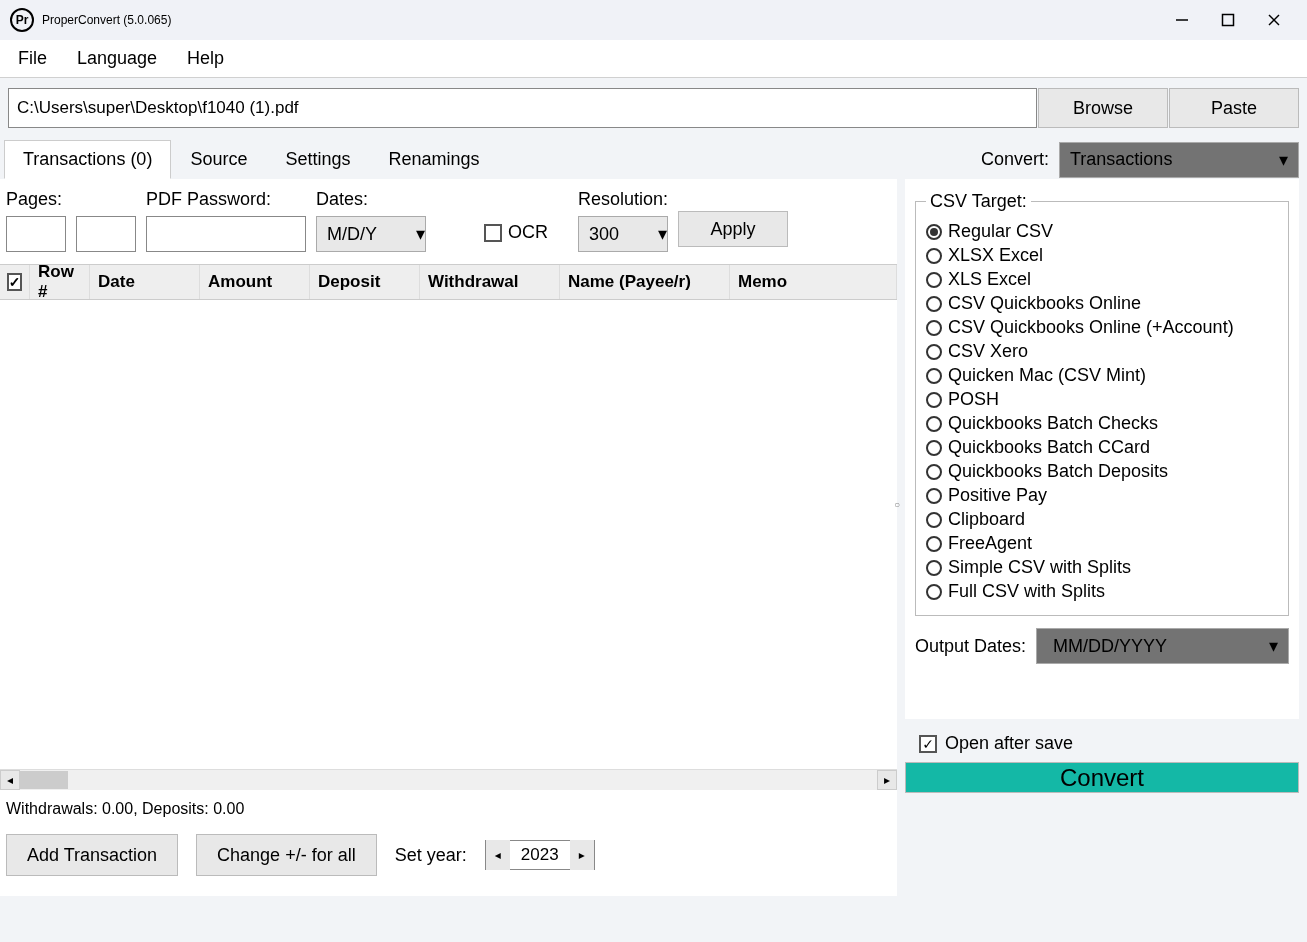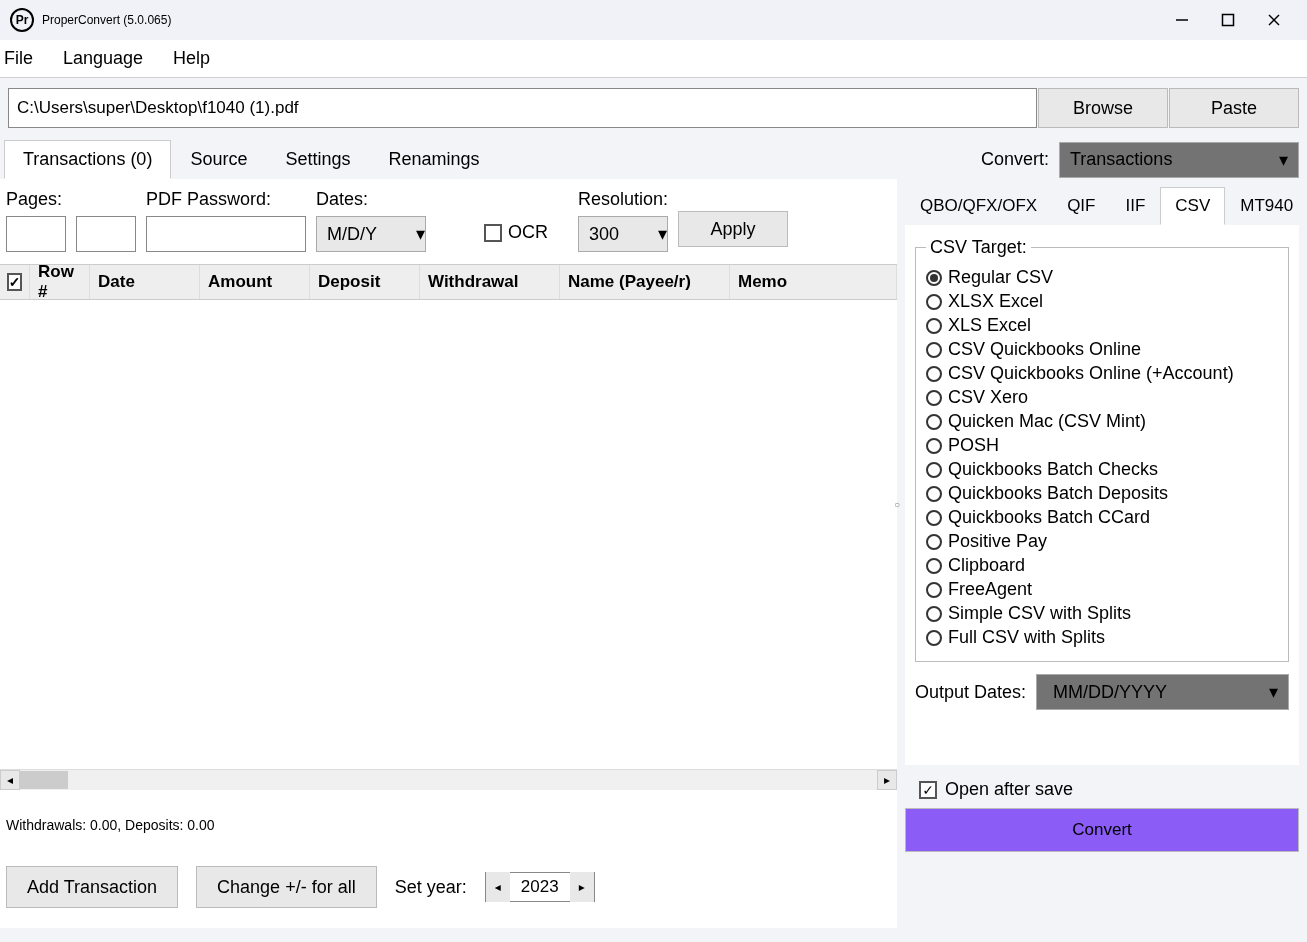--- a/index.html
+++ b/index.html
@@ -3,21 +3,21 @@
 <meta charset="utf-8">
 <style>
   * { box-sizing: border-box; font-family: "Segoe UI", Arial, sans-serif; }
   body { margin:0; padding:0; width:1307px; background:#f2f4f7; color:#000; font-size:18px; }
   .titlebar { height:40px; display:flex; align-items:center; padding:0 10px; background:#f0f2f7; }
   .titlebar .icon-box { width:24px; height:24px; border:2px solid #000; border-radius:50%; display:flex; align-items:center; justify-content:center; font-size:12px; font-weight:bold; margin-right:8px; }
   .titlebar .title { font-size:12px; }
   .titlebar .spacer { flex:1; }
   .winbtn { width:46px; height:32px; display:flex; align-items:center; justify-content:center; cursor:pointer; font-size:16px; }
   .winbtn svg { width:14px; height:14px; }
-  .menubar { height:38px; display:flex; align-items:center; gap:30px; padding:0 4px; background:#fff; border-bottom:1px solid #d0d0d0; font-size:18px; }
+  .menubar { height:38px; display:flex; align-items:center; gap:30px; padding:0 18px; background:#fff; border-bottom:1px solid #d0d0d0; font-size:18px; }
   .menubar .item { cursor:pointer; }
   .toolbar { display:flex; gap:1px; padding:10px 8px 6px 8px; background:#f2f4f7; }
   .path-input { flex:1; height:40px; border:1px solid #888; background:#fff; padding:0 8px; font-size:17px; }
   .btn { height:40px; min-width:130px; border:1px solid #bbb; background:#e8e8e8; font-size:18px; cursor:pointer; display:flex; align-items:center; justify-content:center; }
   .btn.wide { min-width:130px; }
   .main { display:flex; }
   .left { flex:1; background:#fff; position:relative; }
   .right { width:410px; background:#f2f4f7; padding:0 8px 10px 8px; }
   .top-row { display:flex; align-items:center; padding:6px 8px 0 0; background:#f2f4f7; }
   .tabs { display:flex; gap:0; margin-left:4px; }
@@ -36,39 +36,39 @@
   .checkbox.checked::after { content:"✓"; font-size:14px; line-height:1; }
   .apply-btn { height:36px; width:110px; border:1px solid #bbb; background:#e8e8e8; cursor:pointer; display:flex; align-items:center; justify-content:center; margin-top:22px; font-size:18px; }
   .table-head { display:flex; height:36px; background:#eee; border-top:1px solid #ccc; border-bottom:1px solid #ccc; font-size:17px; font-weight:600; margin-top:8px; }
   .th { padding:0 8px; display:flex; align-items:center; border-right:1px solid #ddd; }
   .th.check { width:30px; justify-content:center; }
   .table-body { height:470px; background:#fff; border-bottom:1px solid #ddd; }
   .hscroll { height:20px; background:#f0f0f0; display:flex; align-items:center; }
   .hscroll .arrow { width:20px; height:20px; background:#e8e8e8; border:1px solid #ccc; display:flex; align-items:center; justify-content:center; cursor:pointer; font-size:12px; }
   .hscroll .thumb { width:48px; height:18px; background:#ccc; margin-left:0; }
   .hscroll .track { flex:1; }
-  .summary { padding:27px 6px; font-size:14px; }
+  .summary { padding:10px 6px; font-size:16px; }
   .bottom-row { display:flex; gap:18px; padding:6px 6px 20px 6px; align-items:center; }
   .btn2 { height:42px; padding:0 20px; border:1px solid #bbb; background:#e8e8e8; font-size:18px; cursor:pointer; display:flex; align-items:center; }
   .spinner { display:flex; align-items:center; border:1px solid #888; height:30px; }
   .spinner .sbtn { width:24px; height:30px; display:flex; align-items:center; justify-content:center; background:#e8e8e8; cursor:pointer; font-size:12px; }
   .spinner .sval { width:60px; text-align:center; font-size:17px; }
   
   .format-tabs { display:flex; gap:0; margin-top:8px; }
   .ftab { padding:8px 14px; font-size:17px; border:1px solid transparent; cursor:pointer; }
   .ftab.active { background:#fff; border:1px solid #ccc; border-bottom-color:#fff; }
   .csv-body { background:#fff; padding:12px 10px 10px 10px; min-height:540px; }
   fieldset { border:1px solid #bbb; margin:0 0 12px 0; padding:6px 10px 10px 10px; }
   legend { font-size:18px; padding:0 4px; }
   .radio-row { display:flex; align-items:center; gap:6px; margin:3px 0; }
   .radio { width:16px; height:16px; border:2px solid #333; border-radius:50%; display:flex; align-items:center; justify-content:center; cursor:pointer; }
   .radio.selected::after { content:""; width:8px; height:8px; background:#333; border-radius:50%; }
   .od-row { display:flex; align-items:center; gap:10px; margin-top:10px;justify-content:flex-end; }
   .open-row { display:flex; align-items:center; gap:8px; margin:14px 0 8px 14px; }
-  .convert-btn { height:44px; width:100%; border:1px solid #bbb; background:#8b5cf6; font-size:17px; cursor:pointer; }
+  .convert-btn { height:31px; width:100%; border:1px solid #bbb; background:#14b8a6; font-size:24px; cursor:pointer; }
   .splitter-handle { position:absolute; right:-5px; top:320px; width:8px; height:16px; font-size:10px; color:#888; }
   .left-wrap { position:relative; }
 </style>
 </head>
 <body>
 
 <div class="titlebar">
   <div class="icon-box">Pr</div>
   <div class="title">ProperConvert (5.0.065)</div>
   <div class="spacer"></div>
@@ -185,27 +185,20 @@
         <div class="sbtn">◂</div>
         <div class="sval">2023</div>
         <div class="sbtn">▸</div>
       </div>
     </div>
 
     <div class="splitter-handle">○</div>
   </div>
 
   <div class="right">
-    <div class="format-tabs">
-      <div class="ftab">QBO/QFX/OFX</div>
-      <div class="ftab">QIF</div>
-      <div class="ftab">IIF</div>
-      <div class="ftab active">CSV</div>
-      <div class="ftab">MT940</div>
-    </div>
 
     <div class="csv-body">
       <fieldset>
         <legend>CSV Target:</legend>
         <div id="csv-target-list">
             <div class="radio-row">
               <span class="radio selected"></span>
               <span>Regular CSV</span>
             </div>
             <div class="radio-row">
@@ -235,25 +228,25 @@
             <div class="radio-row">
               <span class="radio"></span>
               <span>POSH</span>
             </div>
             <div class="radio-row">
               <span class="radio"></span>
               <span>Quickbooks Batch Checks</span>
             </div>
             <div class="radio-row">
               <span class="radio"></span>
+              <span>Quickbooks Batch CCard</span>
+            </div>
+            <div class="radio-row">
+              <span class="radio"></span>
               <span>Quickbooks Batch Deposits</span>
-            </div>
-            <div class="radio-row">
-              <span class="radio"></span>
-              <span>Quickbooks Batch CCard</span>
             </div>
             <div class="radio-row">
               <span class="radio"></span>
               <span>Positive Pay</span>
             </div>
             <div class="radio-row">
               <span class="radio"></span>
               <span>Clipboard</span>
             </div>
             <div class="radio-row">

